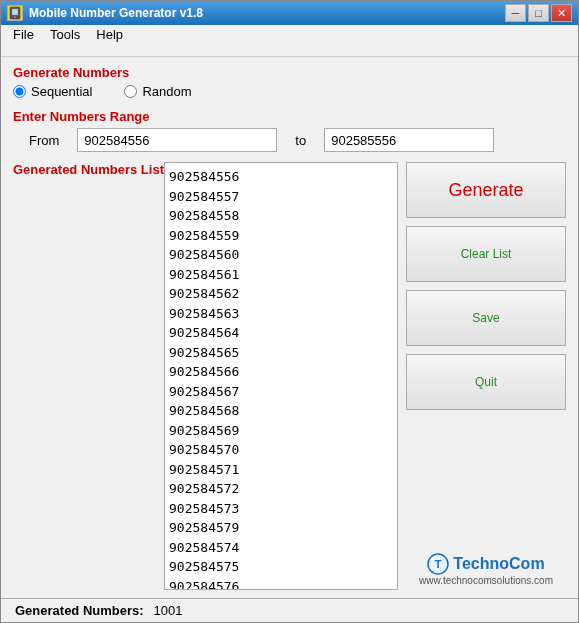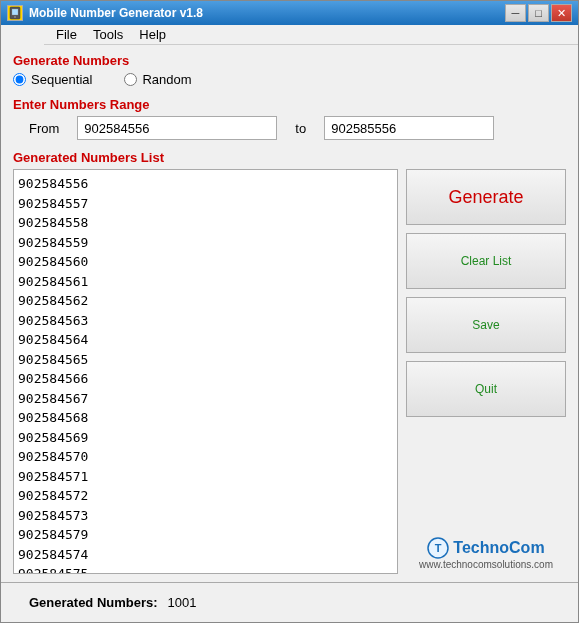--- a/index.html
+++ b/index.html
@@ -59,25 +59,24 @@
       align-items: center;
       justify-content: center;
       cursor: pointer;
       font-size: 11px;
       color: #333;
     }
     .tb-btn.close { background: linear-gradient(to bottom, #e8584e, #c0392b); color: white; }
     .menu-bar {
       background: #f0f0f0;
       border-bottom: 1px solid #ccc;
-      height: 20px;
+      height: 32px;
       display: flex;
       padding: 0 4px;
       flex-shrink: 0;
-      margin-left: 43px;
     }
     .menu-item {
       padding: 2px 8px;
       cursor: pointer;
       font-size: 13px;
     }
     .content {
       flex: 1;
       padding: 8px 12px;
       display: flex;
@@ -114,21 +113,21 @@
       background: white;
       padding: 3px 6px;
       font-size: 13px;
       height: 24px;
       width: 200px;
     }
     .range-label { font-size: 13px; }
     .list-section {
       flex: 1;
       display: flex;
-      flex-direction: column;
+      flex-direction: row;
       min-height: 0;
     }
     .list-section-title {
       color: #cc0000;
       font-weight: bold;
       font-size: 13px;
       margin-bottom: 4px;
     }
     .list-and-buttons {
       display: flex;
@@ -180,26 +179,26 @@
     .logo-text {
       font-size: 16px;
       color: #1a6fbb;
       font-weight: bold;
     }
     .logo-sub {
       font-size: 10px;
       color: #555;
     }
     .status-bar {
-      height: 40px;
+      height: 24px;
       border-top: 1px solid #aaa;
       background: #f0f0f0;
       display: flex;
       align-items: center;
-      padding: 0 28px;
+      padding: 0 14px;
       font-size: 13px;
       flex-shrink: 0;
       gap: 10px;
     }
     .status-label { font-weight: bold; }
     .status-value {}
     
     .number-list::-webkit-scrollbar { width: 14px; }
     .number-list::-webkit-scrollbar-track { background: #f0f0f0; border-left: 1px solid #ccc; }
     .number-list::-webkit-scrollbar-thumb { background: #b0b0b0; border: 1px solid #888; }

